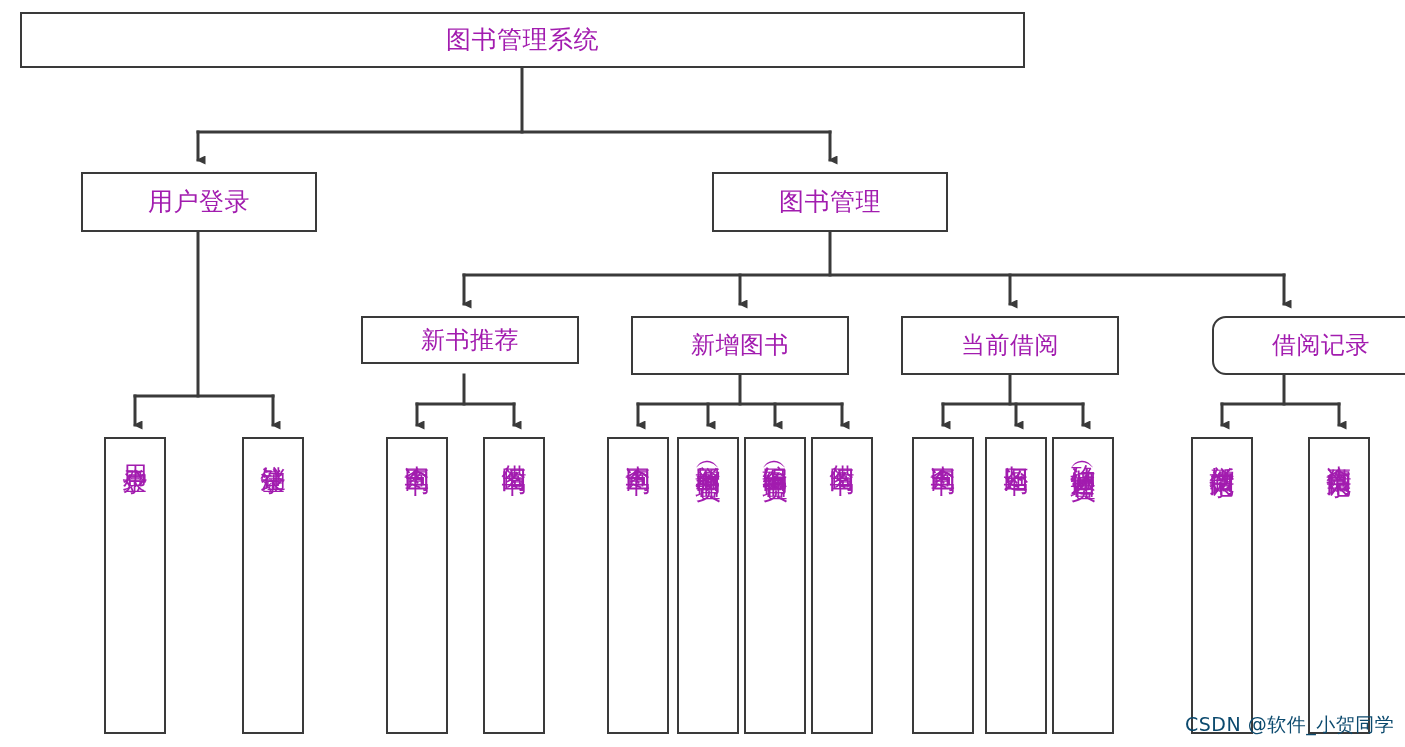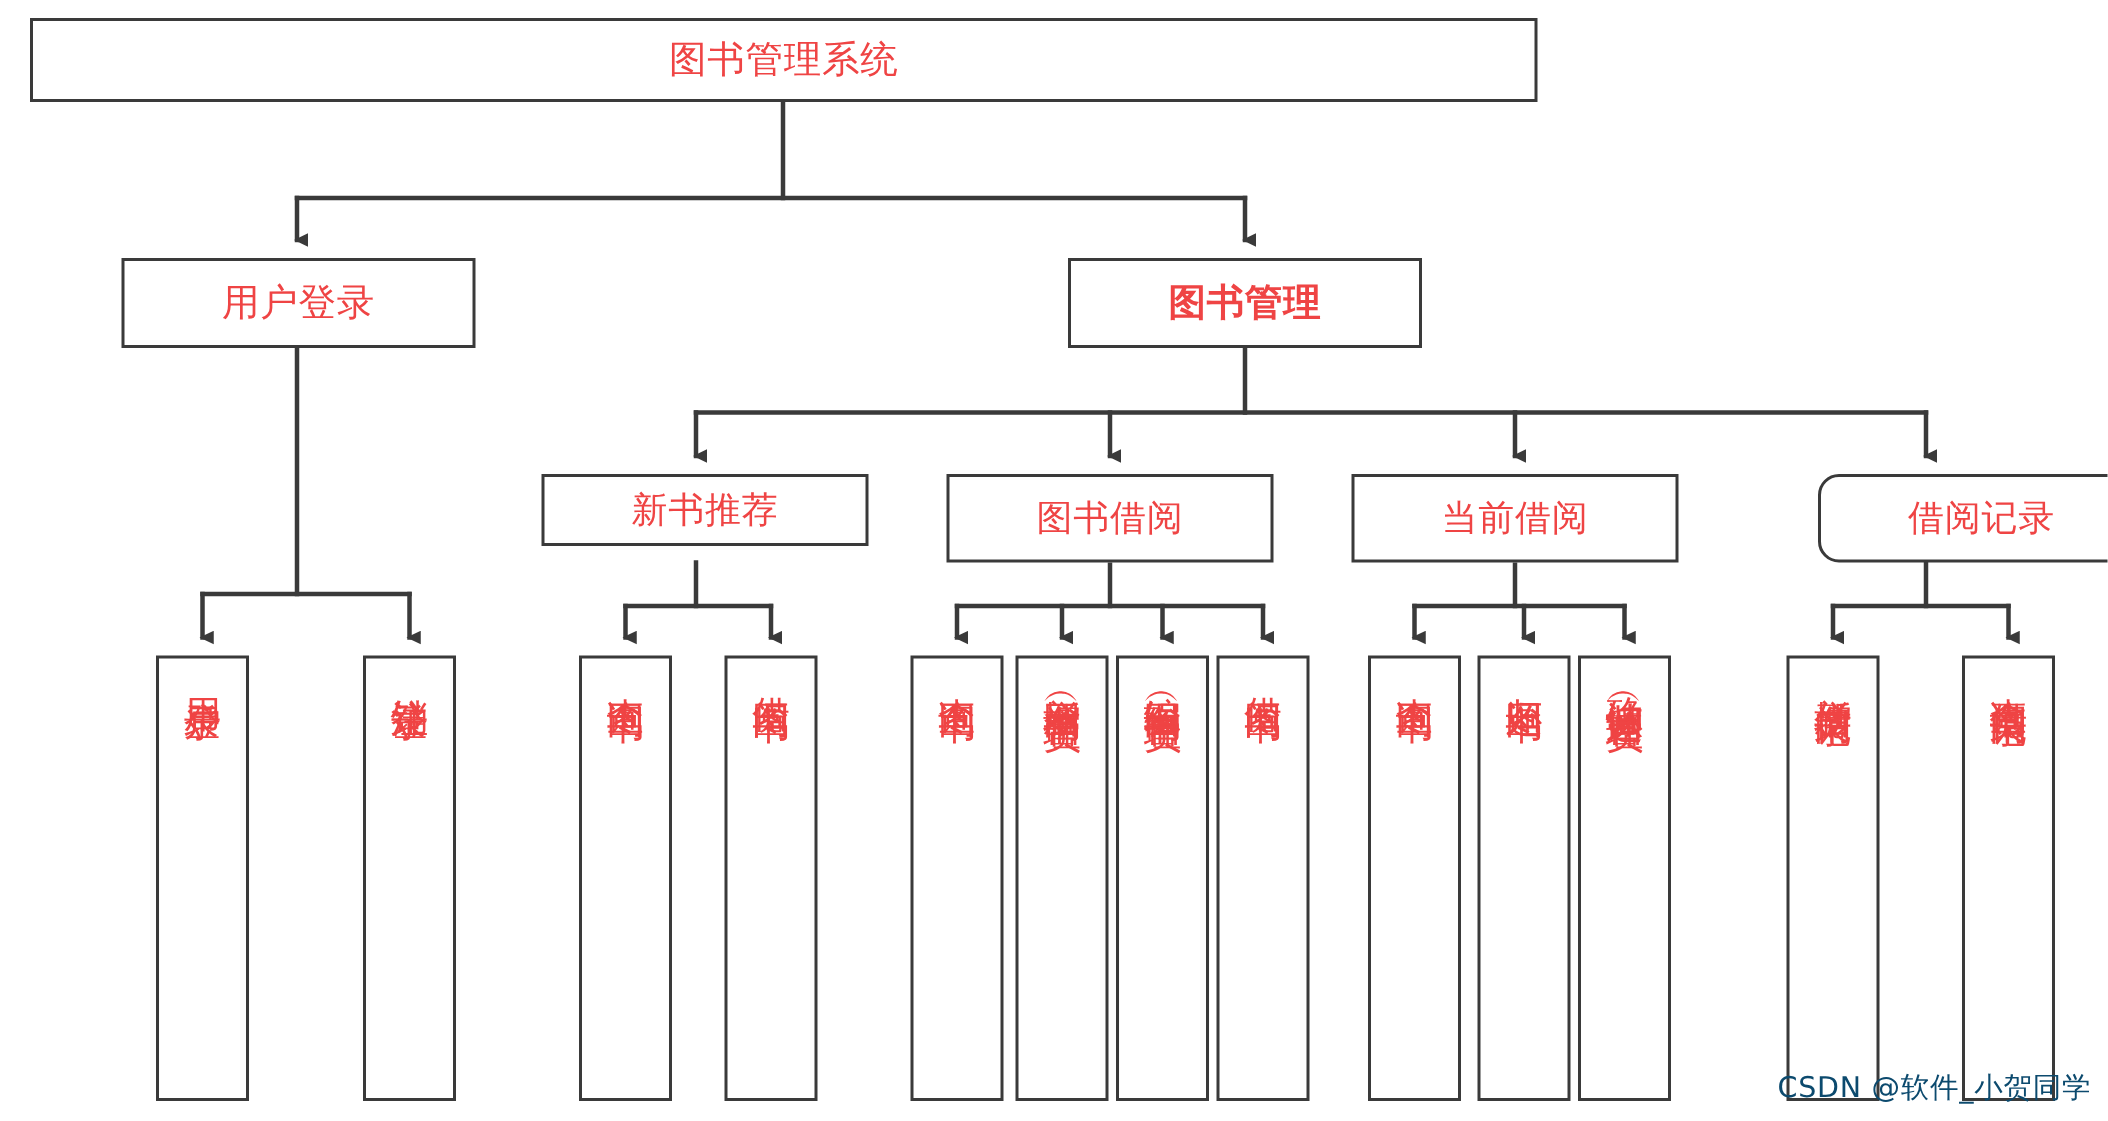--- a/index.html
+++ b/index.html
@@ -29,21 +29,21 @@
     pointer-events: none;
   }
   .node {
     position: absolute;
     box-sizing: border-box;
     background: #ffffff;
     border: 2.5px solid #3a3a3a;
     display: flex;
     align-items: center;
     justify-content: center;
-    color: #ef4444;
+    color: #a21caf;
   }
   .node .label {
     display: block;
     text-align: center;
     line-height: 1.18;
     letter-spacing: 0.5px;
   }
   
   .node.horiz .label {
     writing-mode: horizontal-tb;
@@ -132,29 +132,29 @@
     </g>
   </svg>
 
   <div class="node horiz root" style="left:20px; top:12px; width:1005px; height:56px;">
     <span class="label">图书管理系统</span>
   </div>
 
   <div class="node horiz lvl1" style="left:81px; top:172px; width:236px; height:60px;">
     <span class="label">用户登录</span>
   </div>
-  <div class="node horiz lvl1" style="left:712px; top:172px; width:236px; height:60px;font-weight:bold;">
+  <div class="node horiz lvl1" style="left:712px; top:172px; width:236px; height:60px;">
     <span class="label">图书管理</span>
   </div>
 
   <div class="node horiz lvl2" style="left:361px; top:316px; width:218px; height:48px;">
     <span class="label">新书推荐</span>
   </div>
   <div class="node horiz lvl2" style="left:631px; top:316px; width:218px; height:59px;">
-    <span class="label">图书借阅</span>
+    <span class="label">新增图书</span>
   </div>
   <div class="node horiz lvl2" style="left:901px; top:316px; width:218px; height:59px;">
     <span class="label">当前借阅</span>
   </div>
   <div class="node horiz lvl2" style="left:1212px; top:316px; width:218px; height:59px;border-radius:14px;">
     <span class="label">借阅记录</span>
   </div>
 
   <div class="node vert" style="left:104px; top:437px; width:62px; height:297px;">
     <span class="label">用户登录</span>

